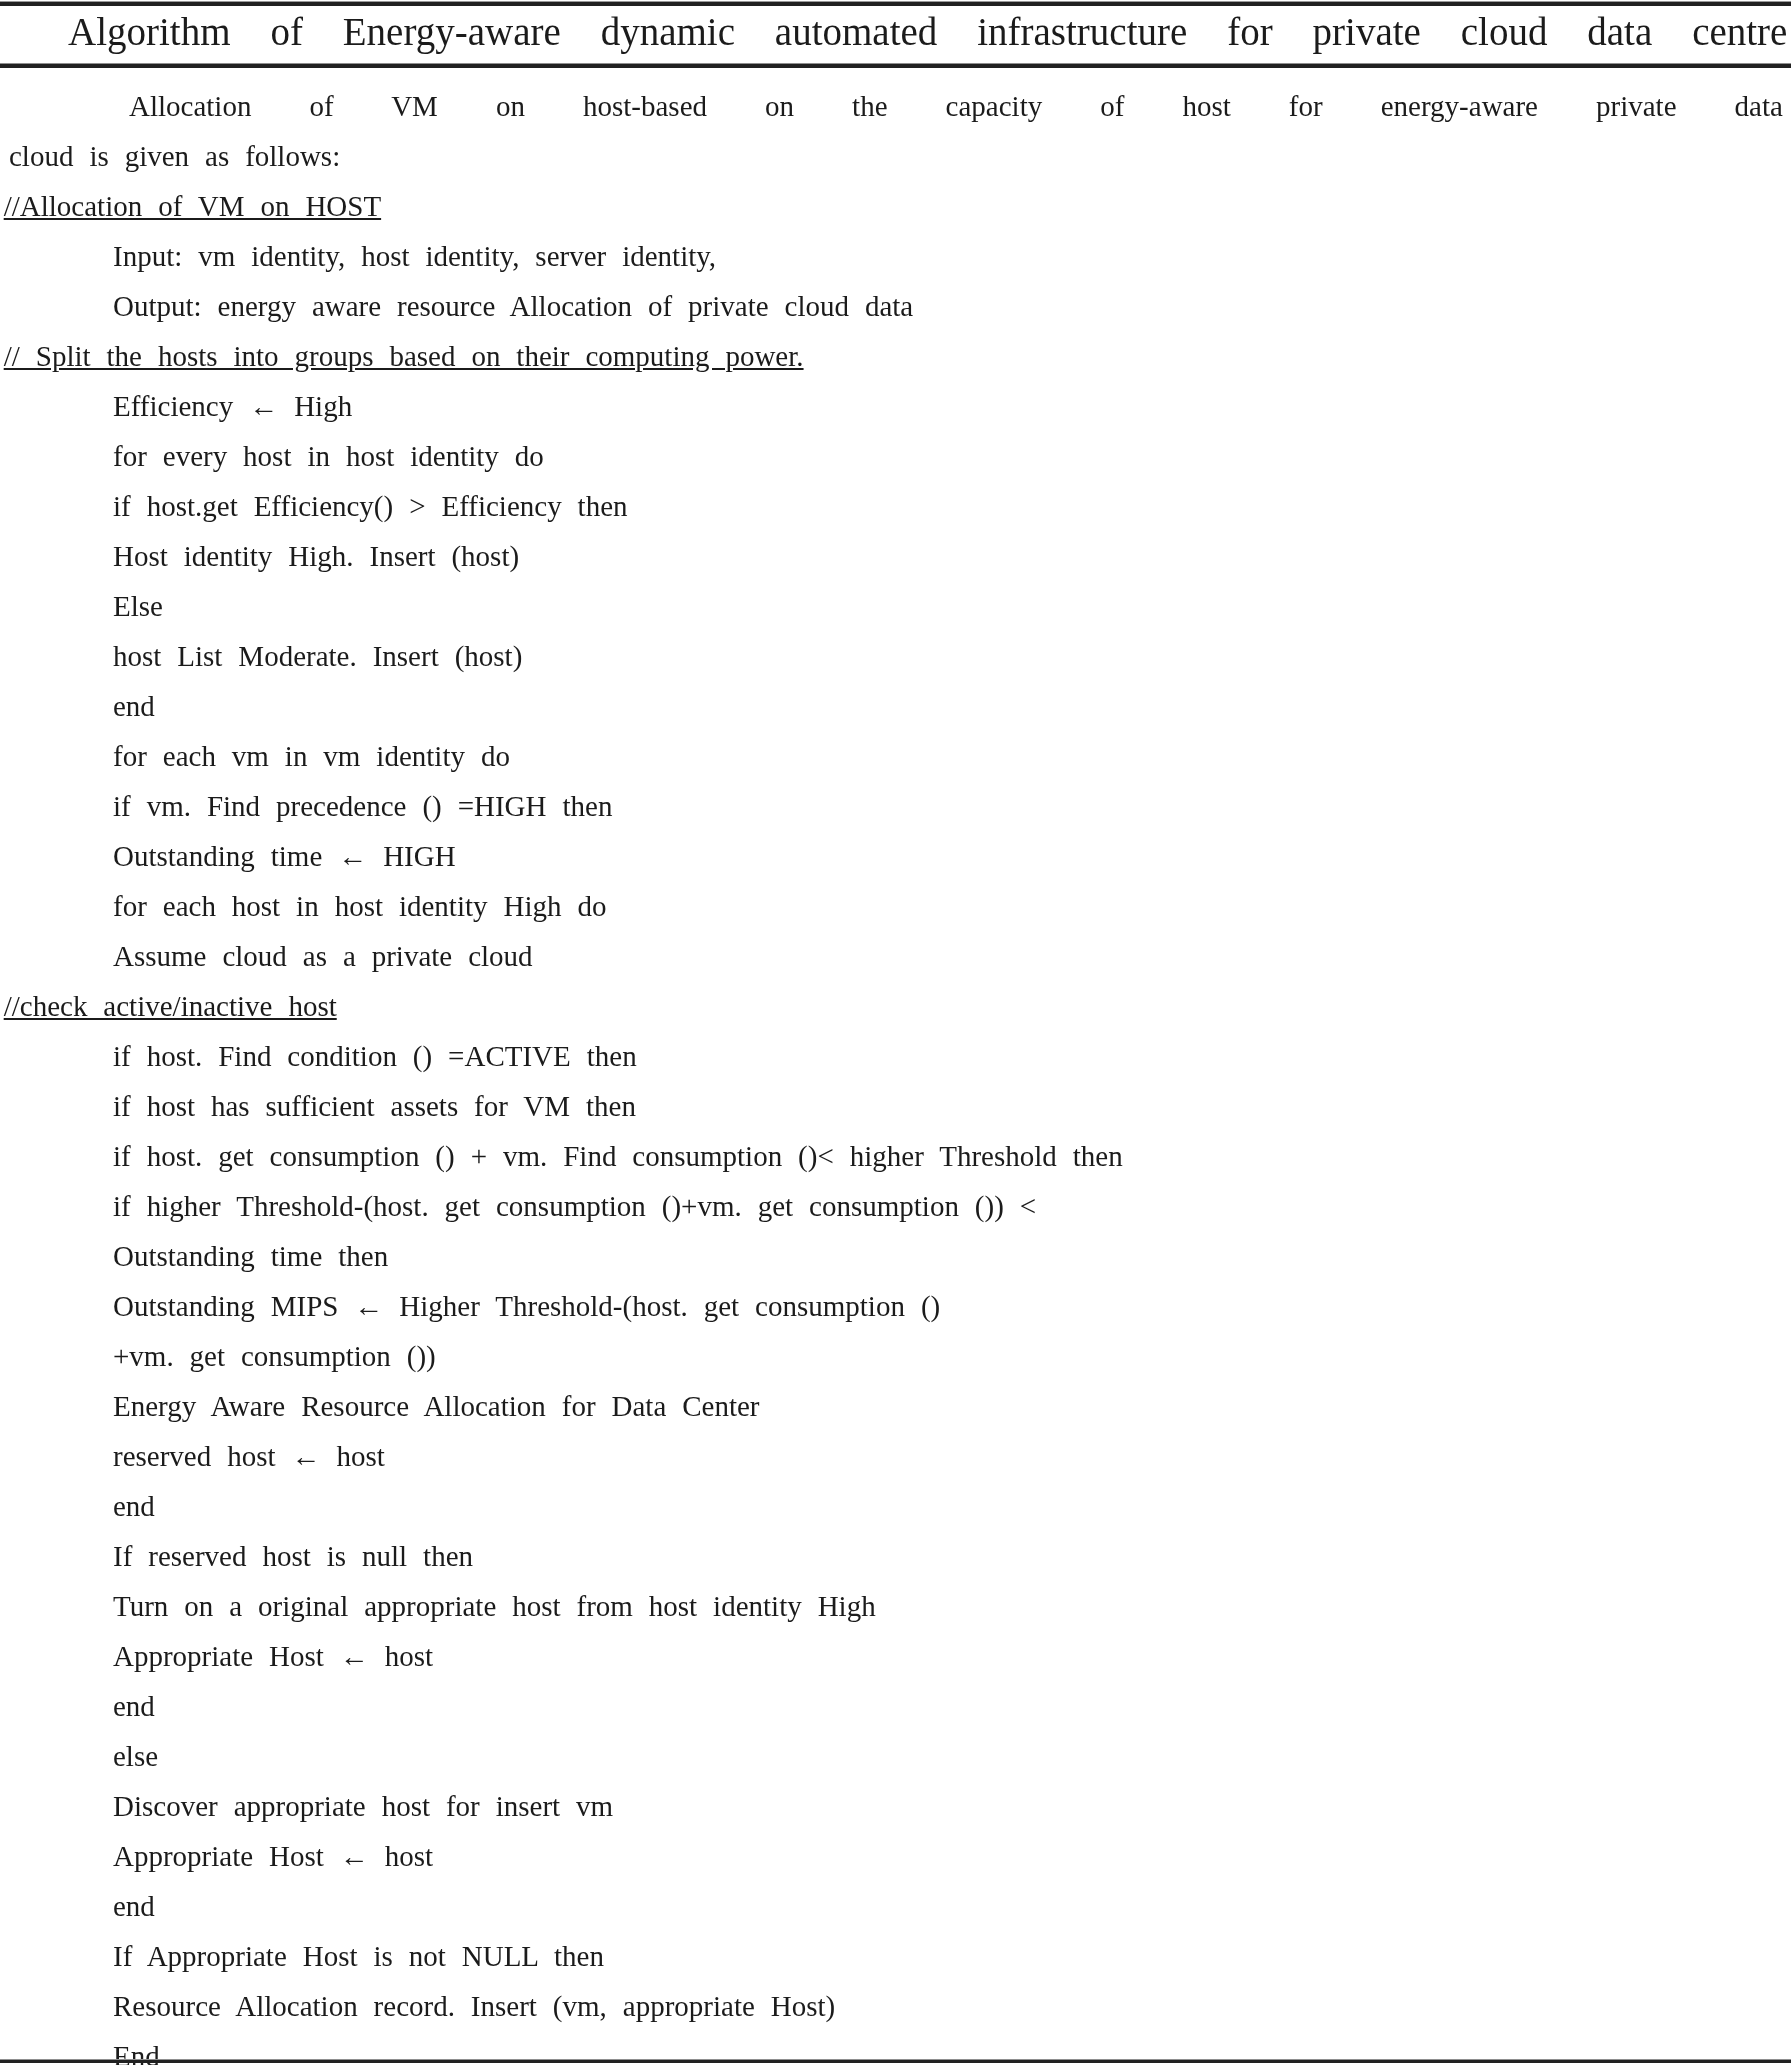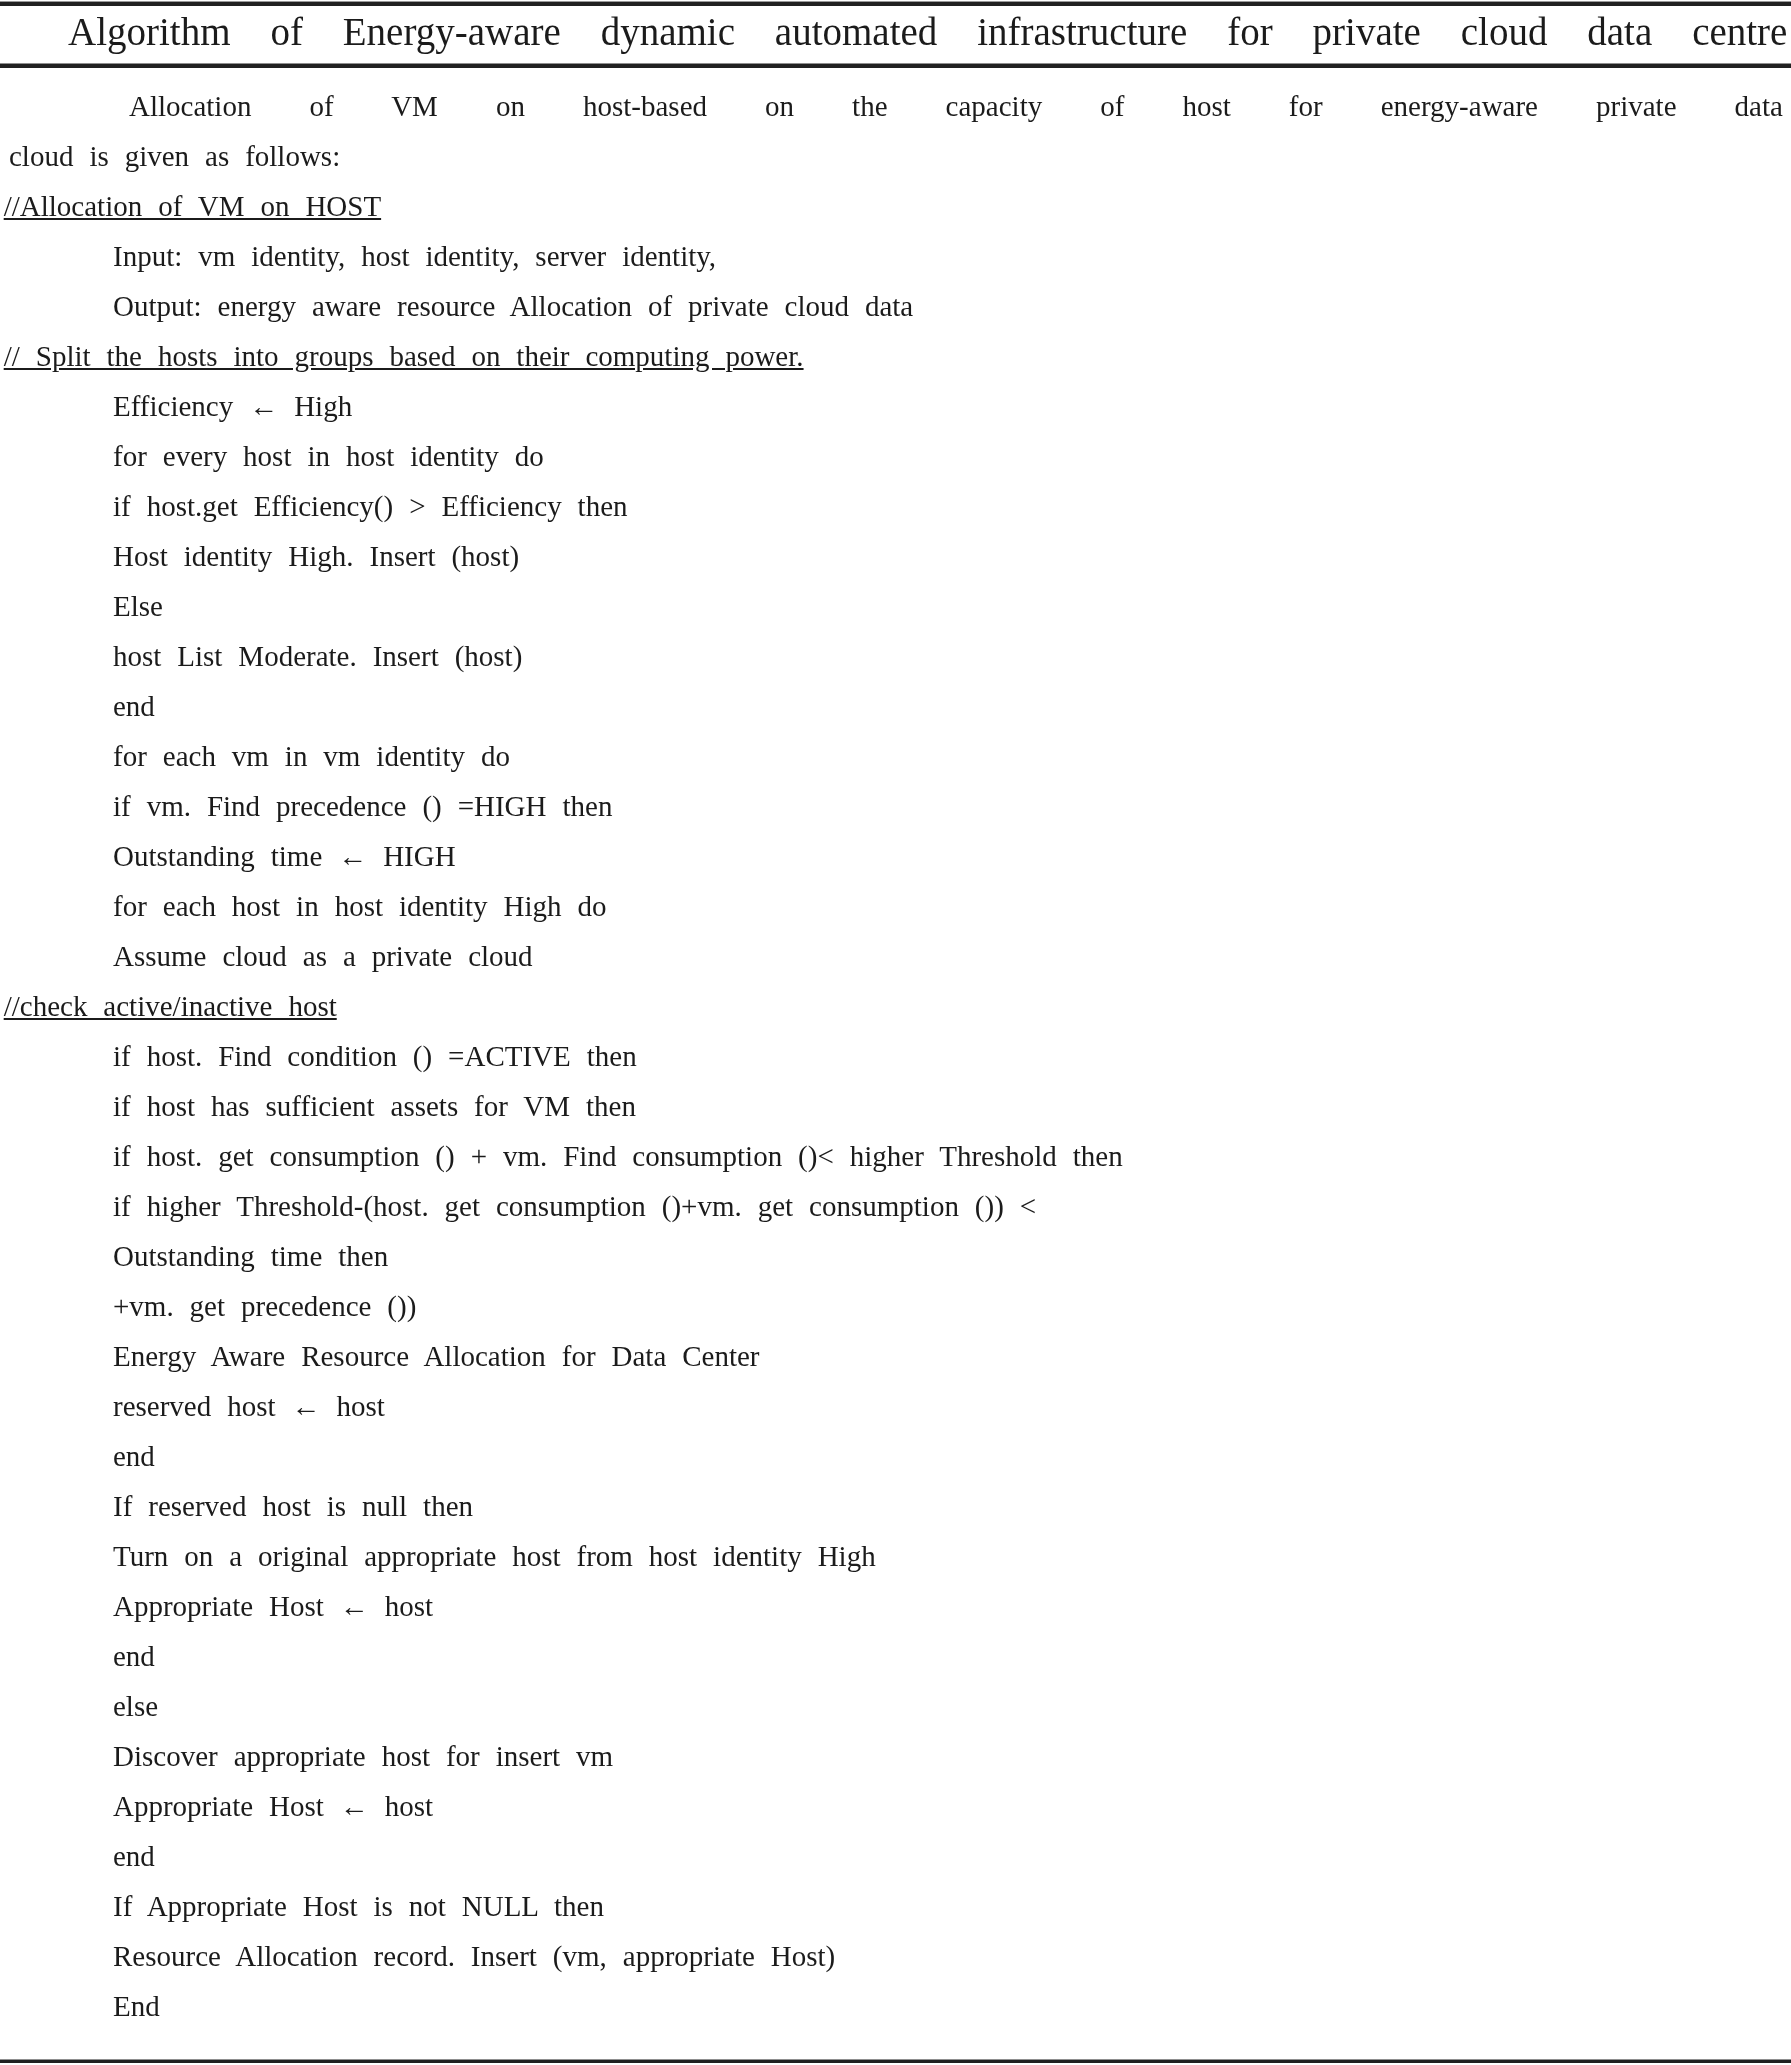--- a/index.html
+++ b/index.html
@@ -95,21 +95,22 @@
         <div class="line indent">if vm. Find precedence () =HIGH then</div>
         <div class="line indent">Outstanding time ← HIGH</div>
         <div class="line indent">for each host in host identity High do</div>
         <div class="line indent">Assume cloud as a private cloud</div>
         <div class="line flush">//check active/inactive host</div>
         <div class="line indent">if host. Find condition () =ACTIVE then</div>
         <div class="line indent">if host has sufficient assets for VM then</div>
         <div class="line indent">if host. get consumption () + vm. Find consumption ()&lt; higher Threshold then</div>
         <div class="line indent">if higher Threshold-(host. get consumption ()+vm. get consumption ()) &lt;</div>
         <div class="line indent">Outstanding time then</div>
-        <div class="line indent">+vm. get precedence ())</div>
+        <div class="line indent">Outstanding MIPS ← Higher Threshold-(host. get consumption ()</div>
+        <div class="line indent">+vm. get consumption ())</div>
         <div class="line indent">Energy Aware Resource Allocation for Data Center</div>
         <div class="line indent">reserved host ← host</div>
         <div class="line indent">end</div>
         <div class="line indent">If reserved host is null then</div>
         <div class="line indent">Turn on a original appropriate host from host identity High</div>
         <div class="line indent">Appropriate Host ← host</div>
         <div class="line indent">end</div>
         <div class="line indent">else</div>
         <div class="line indent">Discover appropriate host for insert vm</div>
         <div class="line indent">Appropriate Host ← host</div>

